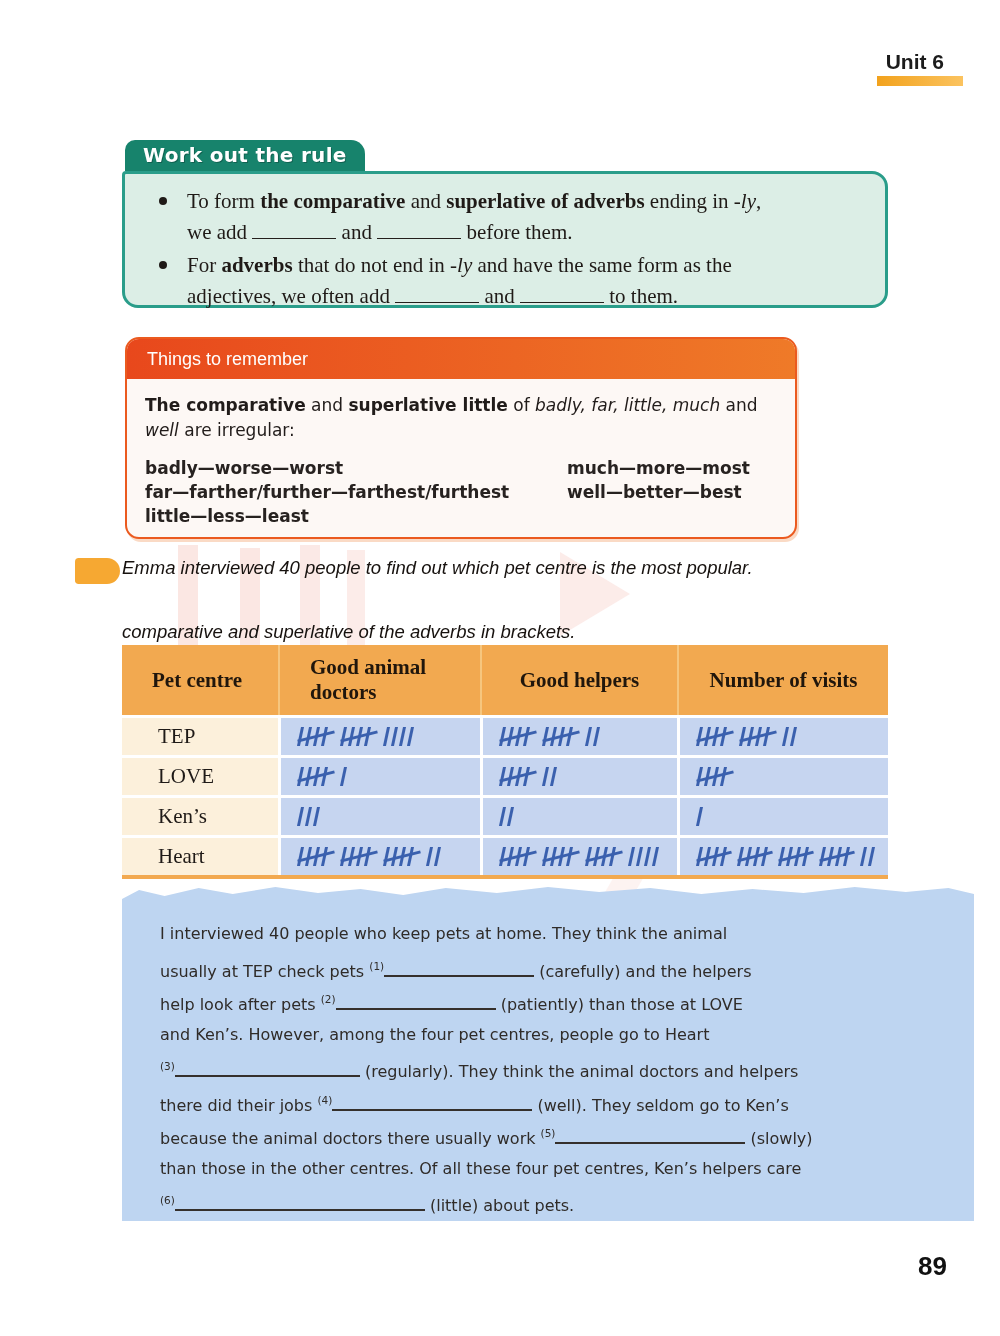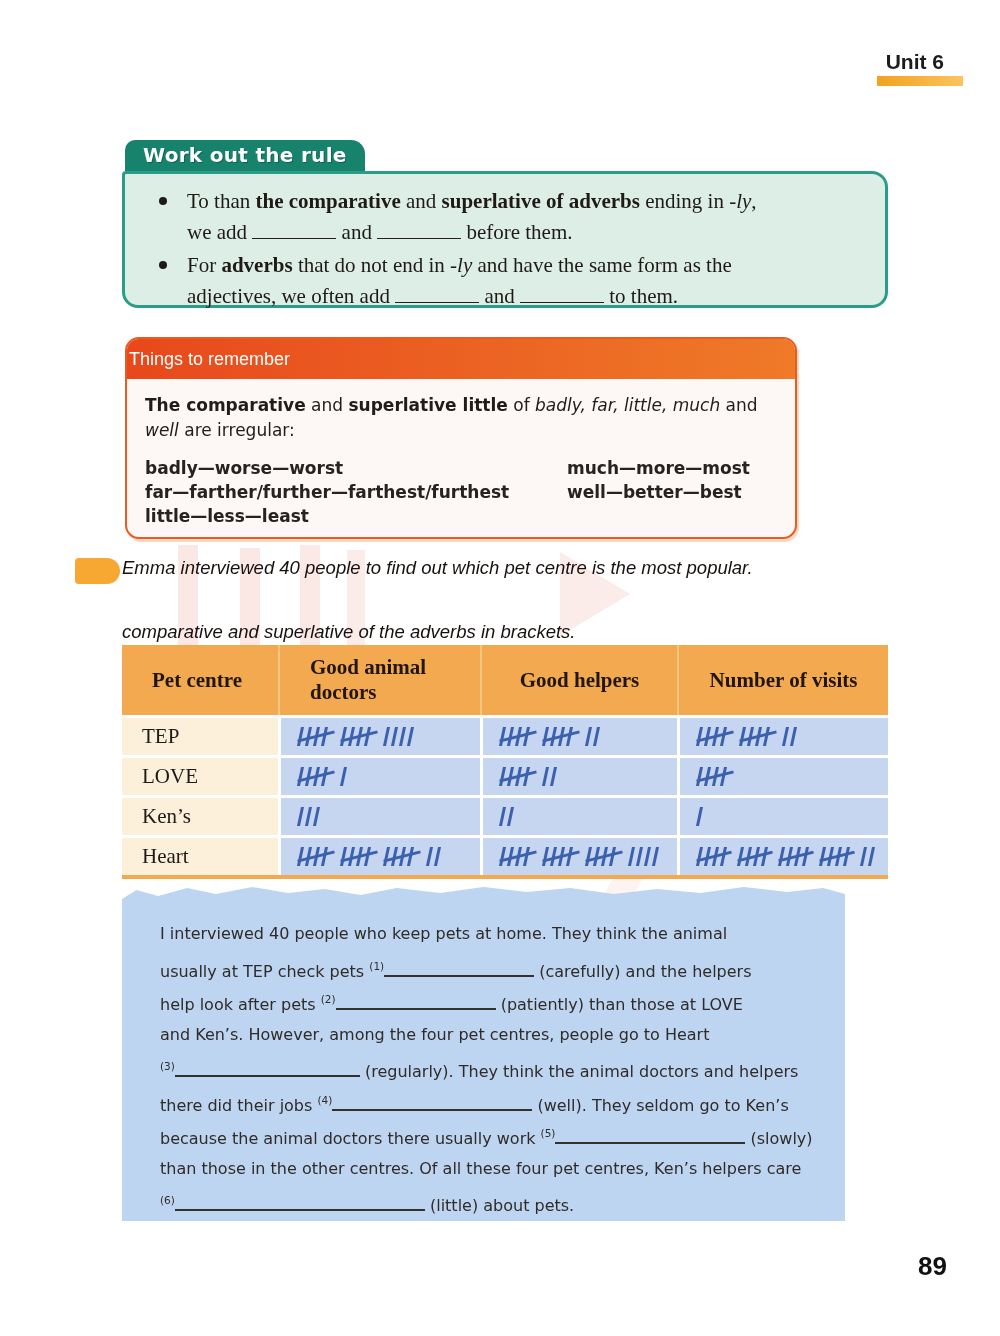--- a/index.html
+++ b/index.html
@@ -27,21 +27,21 @@
   .b{font-weight:bold;}
   .i{font-style:italic;}
   .blank{display:inline-block;height:1em;border-bottom:1.7px solid #241f1c;vertical-align:baseline;}
 
   
   .things{left:125px;top:337px;width:672px;height:202px;background:#fdf8f5;
           border:2px solid #eb5a1f;border-radius:14px;box-sizing:border-box;overflow:hidden;
           box-shadow:2px 3px 0 rgba(240,150,90,.35);}
   .things-head{height:40px;background:linear-gradient(90deg,#e8481c,#ef7a28);
                color:#ffffff;font:18px "Liberation Sans",sans-serif;line-height:40px;
-               padding-left:2px;}
+               padding-left:20px;}
   .things-body{padding:14px 18px 0 18px;}
   .things-intro{margin:0 0 13px 0;font:17px/25px "DejaVu Sans",sans-serif;color:#211c1a;}
   .forms{display:flex;font:bold 17px/24px "DejaVu Sans",sans-serif;color:#272220;}
   .forms .colL{flex:none;width:422px;}
 
   
   .ex-marker{left:75px;top:558px;width:45px;height:26px;background:#f6a832;
              border-radius:4px 14px 14px 4px;}
   .instruction{left:122px;top:552px;width:790px;font:italic 18.5px/32px "Liberation Sans",sans-serif;
                color:#17120f;}
@@ -49,29 +49,29 @@
   
   .ptable{left:122px;top:645px;width:766px;border-bottom:4px solid #f2a950;}
   .rowg{display:grid;grid-template-columns:156px 202px 197px 211px;}
   .th{background:#f2a950;height:70px;display:flex;align-items:center;
       font:bold 21px/25px "Liberation Serif",serif;color:#20160c;box-sizing:border-box;}
   .th.l{padding-left:30px;}
   .th.c{justify-content:center;}
   .th+.th{border-left:2px solid #f6c67e;}
   .trow{border-top:3px solid #ffffff;}
   .td{height:37px;display:flex;align-items:center;box-sizing:border-box;}
-  .td.lbl{background:#fcf0db;font:21px "Liberation Serif",serif;padding-left:20px;}
+  .td.lbl{background:#fcf0db;font:21px "Liberation Serif",serif;padding-left:36px;}
   .td.tal{background:#c6d5f0;border-left:3px solid #ffffff;padding-left:18px;}
   .tg{position:relative;display:inline-block;height:19px;margin-right:9px;}
   .tg b{position:absolute;top:0;bottom:0;width:2.6px;background:#3a60ae;transform:skewX(-12deg);}
   .tg.full:after{content:"";position:absolute;left:-2px;top:8px;width:calc(100% + 4px);
                  height:2.6px;background:#3a60ae;transform:rotate(-14deg);}
 
   
-  .report{left:122px;top:883px;width:723px;height:338px;background:#bed5f1;
+  .report{left:122px;top:883px;width:852px;height:338px;background:#bed5f1;
           clip-path:polygon(0 16px,2% 7px,5% 13px,9% 5px,13% 11px,18% 4px,23% 10px,28% 6px,
             33% 12px,38% 5px,44% 10px,50% 4px,56% 9px,62% 5px,68% 11px,74% 6px,80% 10px,
             86% 4px,92% 9px,97% 5px,100% 11px,100% 100%,0 100%);
           padding:34px 30px 0 38px;box-sizing:border-box;
           font:16px/33.5px "DejaVu Sans",sans-serif;color:#2f2b28;}
   .rline{white-space:nowrap;height:33.5px;}
   .rline .blank{border-bottom:2px solid #35302c;}
   .rline sup{font-size:10.5px;position:relative;top:-1px;}
 
   .pageno{right:53px;top:1251px;font:bold 26px "Liberation Sans",sans-serif;color:#111;}
@@ -94,21 +94,21 @@
   </div>
 
   <div class="layer unit">Unit 6</div>
   <div class="layer unit-bar"></div>
 
   <div class="layer rule-tab">Work out the rule</div>
   <div class="layer rule-box">
     <div id="rule-items">
         <div class="rule-item">
           <span class="dot"></span>
-          <div><span>To than </span><span class="b">the comparative</span><span> and </span><span class="b">superlative of adverbs</span><span> ending in </span><span class="i">-ly</span><span>,</span><br><span>we add </span><span class="blank" style="width: 84px;"></span><span> and </span><span class="blank" style="width: 84px;"></span><span> before them.</span></div>
+          <div><span>To form </span><span class="b">the comparative</span><span> and </span><span class="b">superlative of adverbs</span><span> ending in </span><span class="i">-ly</span><span>,</span><br><span>we add </span><span class="blank" style="width: 84px;"></span><span> and </span><span class="blank" style="width: 84px;"></span><span> before them.</span></div>
         </div>
         <div class="rule-item">
           <span class="dot"></span>
           <div><span>For </span><span class="b">adverbs</span><span> that do not end in </span><span class="i">-ly</span><span> and have the same form as the</span><br><span>adjectives, we often add </span><span class="blank" style="width: 84px;"></span><span> and </span><span class="blank" style="width: 84px;"></span><span> to them.</span></div>
         </div>
       </div>
   </div>
 
   <div class="layer things">
     <div class="things-head">Things to remember</div>

